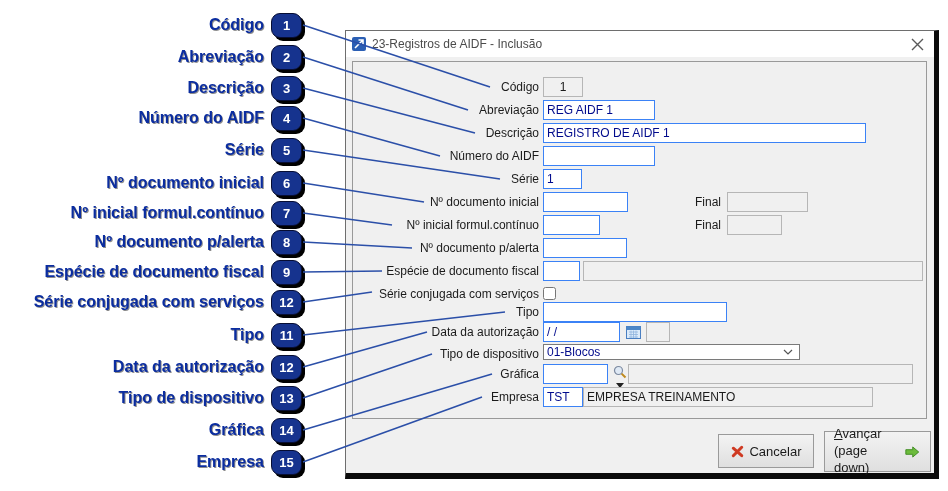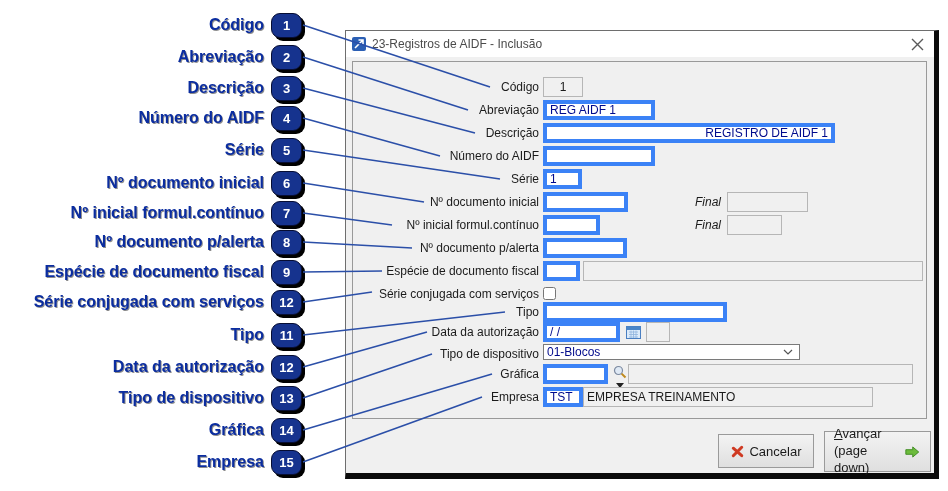--- a/index.html
+++ b/index.html
@@ -44,24 +44,24 @@
   .groupbox {
     position:absolute; left:6px; top:30px; width:575px; height:358px;
     border:1px solid #999999;
   }
   .flabel {
     position:absolute; right:395px; font-size:12px; color:#1b1b1b;
     line-height:20px; white-space:nowrap;
   }
   .flabel-final {
     position:absolute; right:213px; font-size:12px; color:#1b1b1b;
-    line-height:20px; white-space:nowrap;font-style:italic;
+    line-height:20px; white-space:nowrap;
   }
   .fin {
-    position:absolute; height:20px; border:4px solid #3b82f6; background:#ffffff;
+    position:absolute; height:20px; border:1px solid #3b82f6; background:#ffffff;
     font-family:"Liberation Sans", sans-serif; font-size:12px; color:#000a8c;
     padding:0 3px; outline:none;
   }
   .fdis { background:#f0f0f0; border:1px solid #b6b6b6; color:#1a1a1a; }
   .fcenter { text-align:center; }
   .cb {
     position:absolute; width:13px; height:13px; margin:0; accent-color:#333;
   }
   .combo {
     position:absolute; height:16px; background:#ffffff; border:1px solid #7a7a7a;
@@ -188,21 +188,21 @@
 
     <div class="groupbox"></div>
 
     <span class="flabel" style="top:46px">Código</span>
     <input class="fin fdis fcenter" style="left: 197px; top: 46px; width: 40px;" value="1">
 
     <span class="flabel" style="top:69px">Abreviação</span>
     <input class="fin" style="left: 197px; top: 69px; width: 112px;" value="REG AIDF 1">
 
     <span class="flabel" style="top:92px">Descrição</span>
-    <input class="fin" style="left: 197px; top: 92px; width: 292px; text-align: right;" value="REGISTRO DE AIDF 1">
+    <input class="fin" style="left: 197px; top: 92px; width: 323px;" value="REGISTRO DE AIDF 1">
 
     <span class="flabel" style="top:115px">Número do AIDF</span>
     <input class="fin" style="left: 197px; top: 115px; width: 112px;" value="">
 
     <span class="flabel" style="top:138px">Série</span>
     <input class="fin" style="left: 197px; top: 138px; width: 39px;" value="1">
 
     <span class="flabel" style="top:161px">Nº documento inicial</span>
     <input class="fin" style="left: 197px; top: 161px; width: 85px;" value="">
     <span class="flabel-final" style="top:161px">Final</span>

